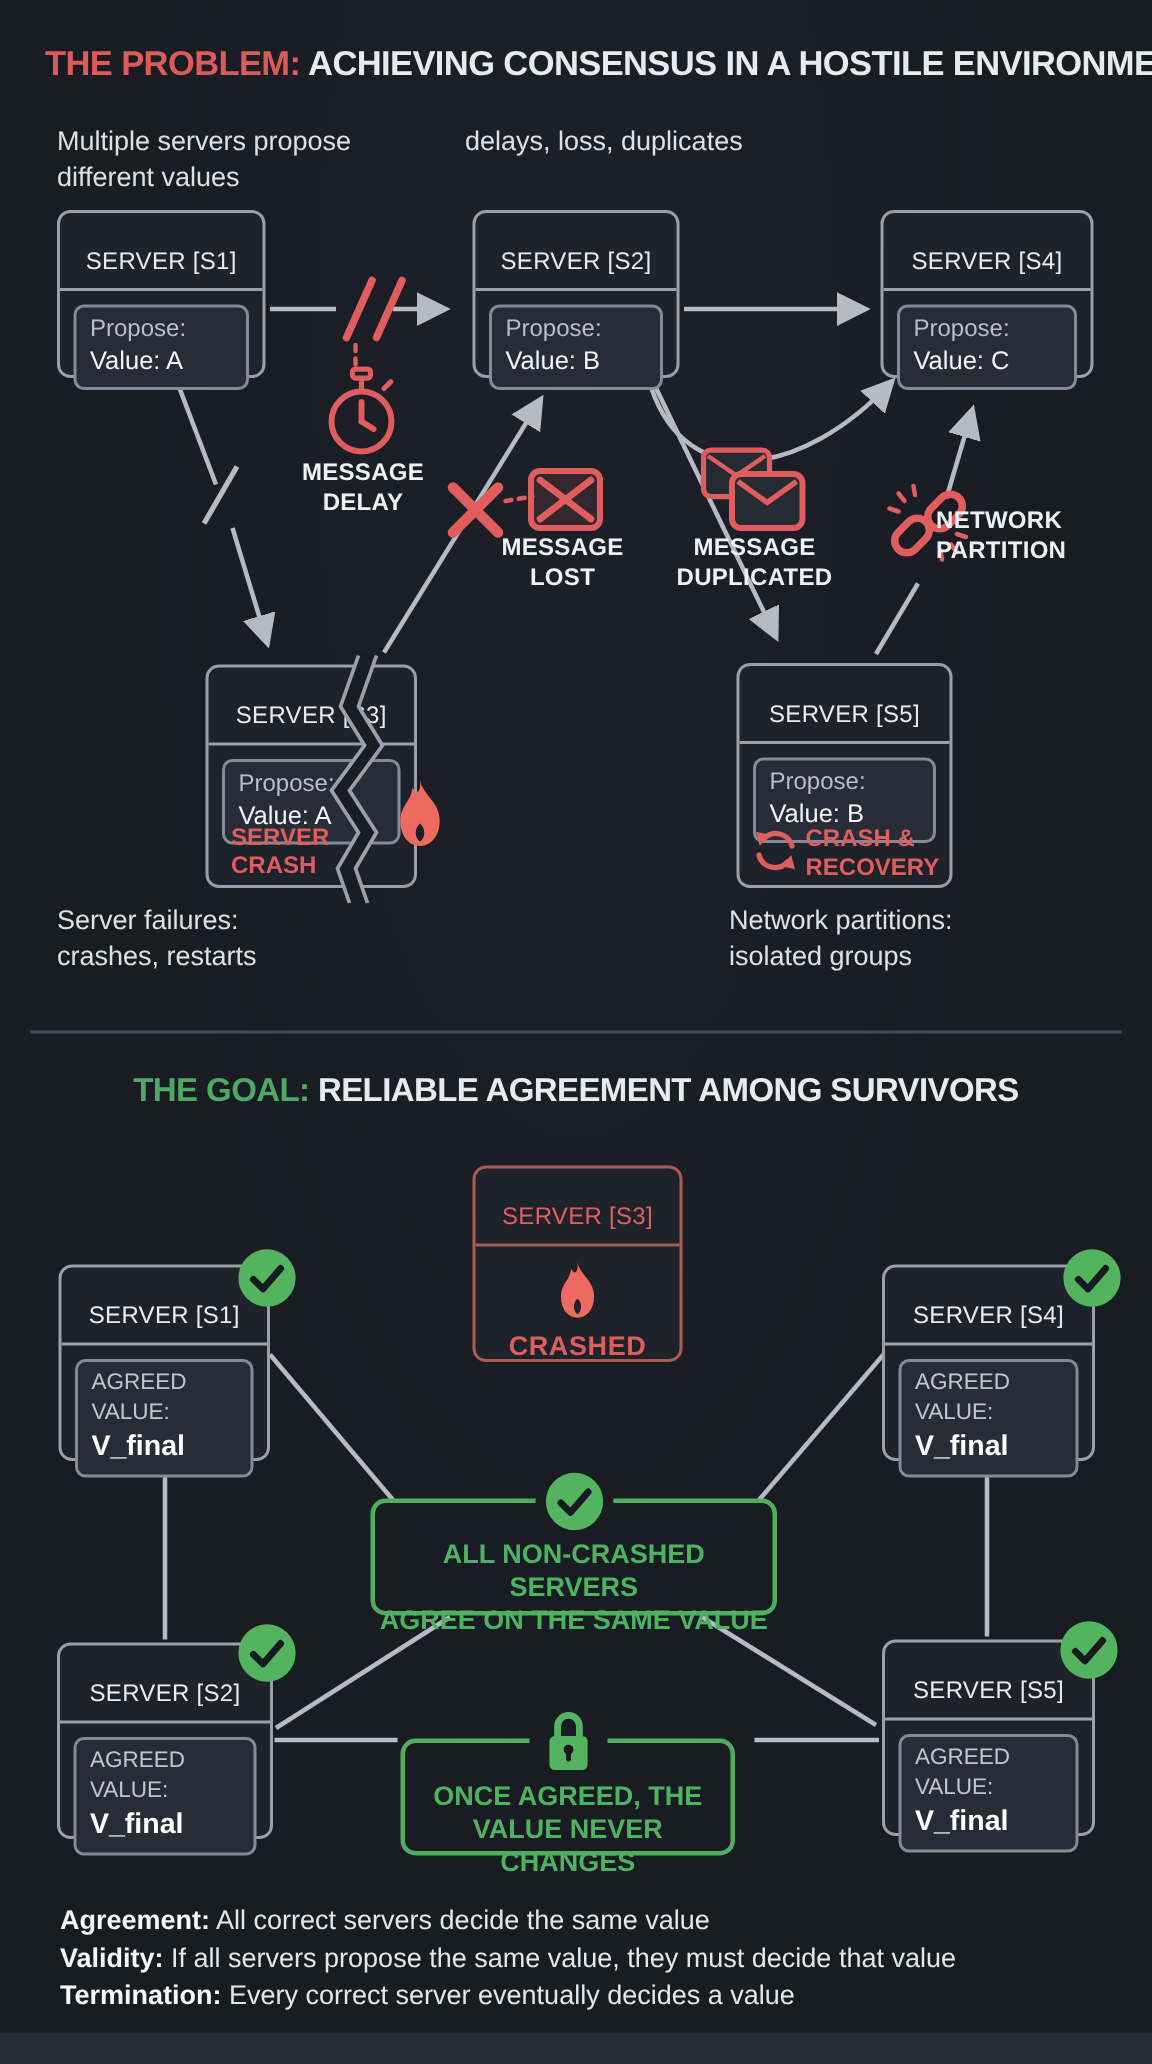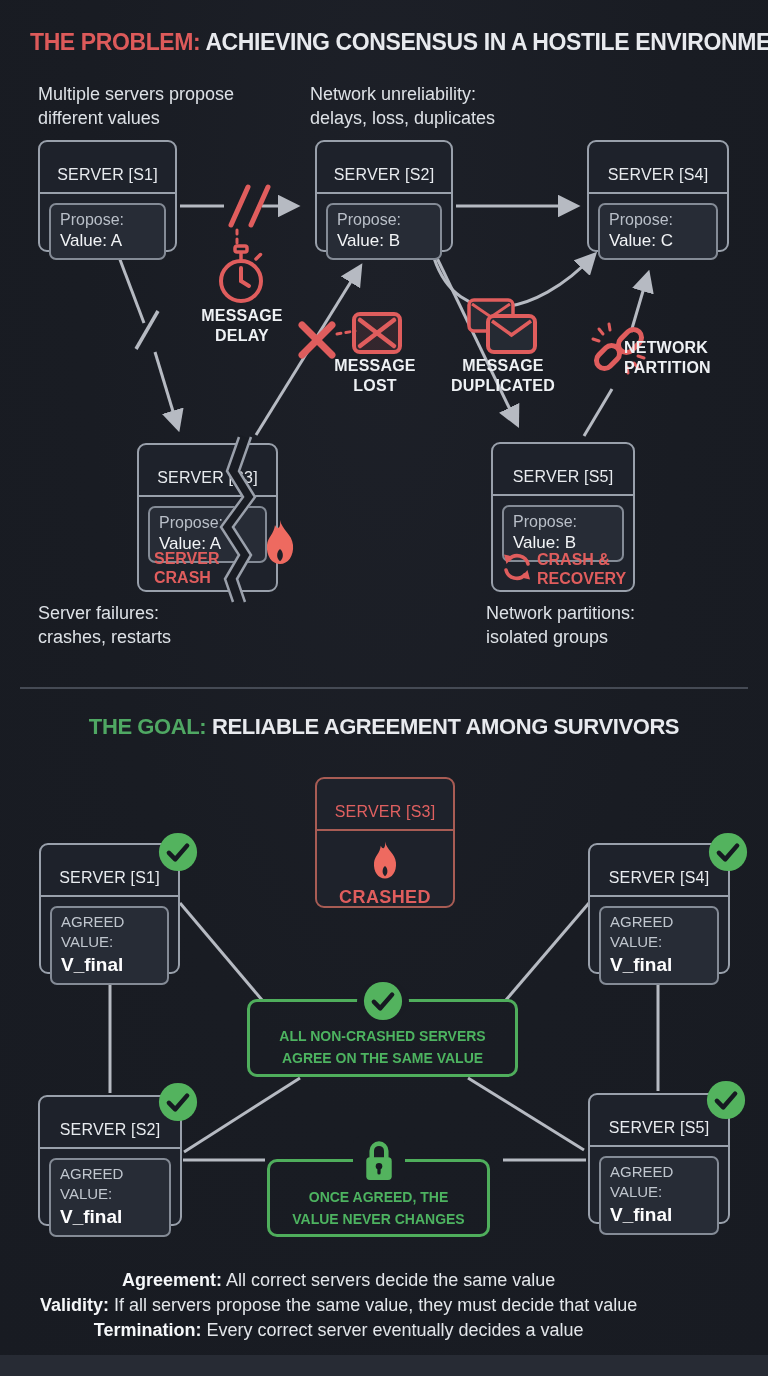--- a/index.html
+++ b/index.html
@@ -33,26 +33,26 @@
   .crashed-card { border-color:#a85c54; }
   .crashed-card .card-hdr { color:#e06060; border-bottom-color:#a85c54; }
   .crashed-status { text-align:center; color:#e05d5d; font-weight:bold; font-size:18px; letter-spacing:0.4px; }
 
   
   .hazard { position:absolute; z-index:3; color:#eef1f4; font-weight:bold; font-size:16px; line-height:20px; text-align:center; letter-spacing:0.2px; }
   .hazard.left-align { text-align:left; }
   .icon-box { position:absolute; z-index:3; }
 
   
-  .stmt { position:absolute; z-index:2; border:3px solid #4fae5c; border-radius:10px; box-sizing:border-box; text-align:center; color:#4db360; font-weight:bold; font-size:14px; line-height:22px; }
+  .stmt { position:absolute; z-index:2; border:3px solid #4fae5c; border-radius:10px; box-sizing:border-box; text-align:center; color:#4db360; font-weight:bold; font-size:18px; line-height:22px; }
   .stmt-icon { position:absolute; left:50%; transform:translateX(-50%); background:#191c23; padding:0 6px; border-radius:50%; line-height:0; }
 
   .badge { position:absolute; width:40px; height:40px; line-height:0; }
 
-  .props { position:absolute; z-index:3; left:40px; top:1268px; font-size:18px; line-height:25px; color:#e3e6ea;text-align:center; }
+  .props { position:absolute; z-index:3; left:40px; top:1268px; font-size:18px; line-height:25px; color:#e3e6ea; }
   .props b { color:#f5f7f9; }
 
   .footer { position:absolute; left:0; top:1355px; width:768px; height:21px; background:#272b34; z-index:3; }
 
   .crack-svg { position:absolute; left:-6px; top:-8px; z-index:4; overflow:visible; }
 </style>
 </head>
 <body>
 
 <div class="stage">
@@ -109,21 +109,20 @@
 
   <div class="big-title" style="left:30px; top:29px;">
     <span class="accent-red">THE PROBLEM:</span><span class="title-rest"> ACHIEVING CONSENSUS IN A HOSTILE ENVIRONMENT</span>
   </div>
 
   <div class="caption" style="left:38px; top:82px;">
     <div>Multiple servers propose</div>
     <div>different values</div>
   </div>
   <div class="caption" style="left:310px; top:82px;">
-    <div>Network unreliability:</div>
     <div>delays, loss, duplicates</div>
   </div>
 
   <div class="card" style="left:38px; top:140px; width:139px; height:112px;">
     <div class="card-hdr">SERVER [S1]</div>
     <div class="inner">
       <div class="ilbl">Propose:</div>
       <div class="ival">Value: A</div>
     </div>
   </div>

